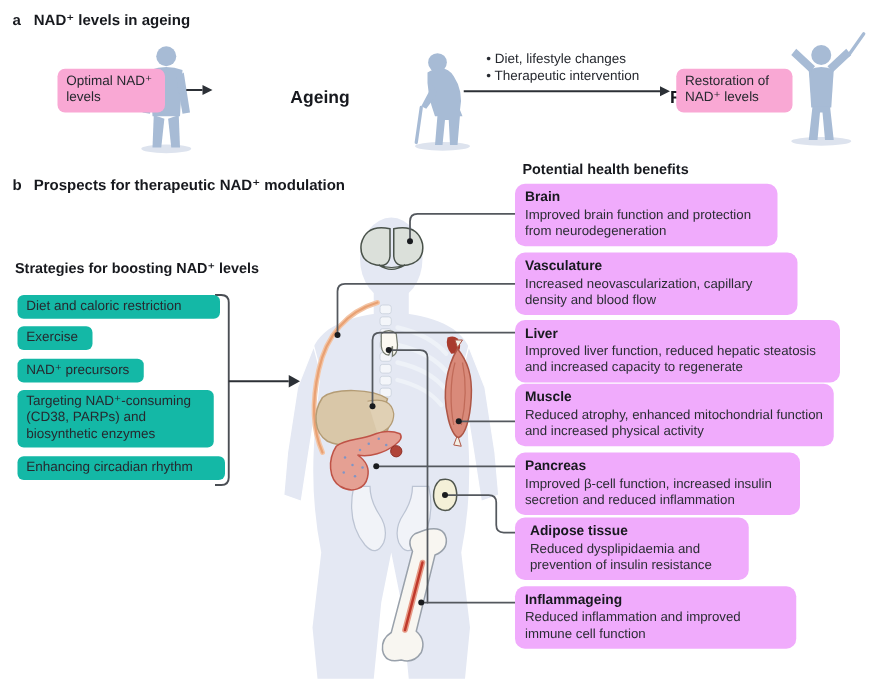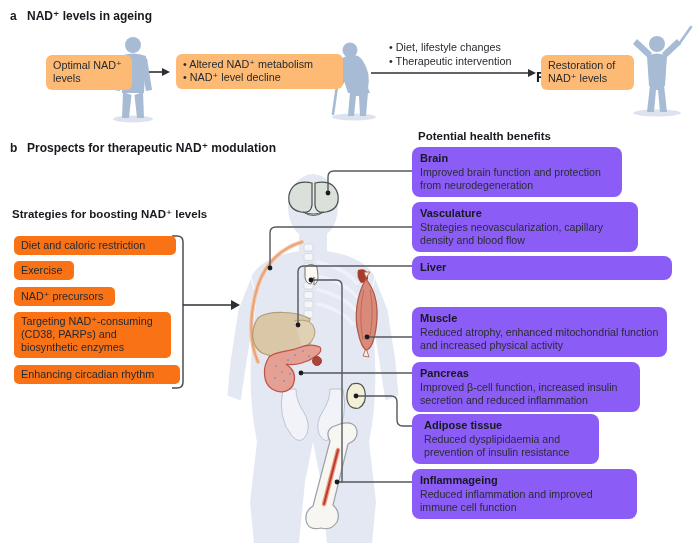--- a/index.html
+++ b/index.html
@@ -2,26 +2,26 @@
 <html><head>
 <meta charset="utf-8">
 <style>
   html,body{margin:0;padding:0;background:#fff;}
   .canvas{position:relative;width:700px;height:547px;background:#ffffff;overflow:hidden;
           font-family:"Liberation Sans","DejaVu Sans",sans-serif;color:#26292f;}
   svg.layer{position:absolute;left:0;top:0;z-index:0;}
   .txt{position:absolute;z-index:2;}
   .sec-title{font-size:12px;font-weight:bold;color:#17191e;}
   .sub-title{font-size:11.5px;font-weight:bold;color:#17191e;}
-  .box{position:absolute;z-index:2;background:#fdba74;border-radius:6px;box-sizing:border-box;
+  .box{position:absolute;z-index:2;background:#f9a8d4;border-radius:6px;box-sizing:border-box;
        font-size:10.8px;line-height:1.25;padding:4px 7px;color:#26292f;}
-  .benefit{position:absolute;z-index:2;background:#8b5cf6;border-radius:8px;box-sizing:border-box;
+  .benefit{position:absolute;z-index:2;background:#f0abfc;border-radius:8px;box-sizing:border-box;
        font-size:10.6px;line-height:1.24;padding:5px 8px;color:#2a2d33;left:412px;}
   .benefit .b-title{font-weight:bold;font-size:11px;color:#17191e;}
-  .strategy{position:absolute;z-index:2;background:#f97316;border-radius:5px;box-sizing:border-box;
+  .strategy{position:absolute;z-index:2;background:#14b8a6;border-radius:5px;box-sizing:border-box;
        font-size:10.8px;line-height:1.22;padding:3px 7px;left:14px;color:#26292f;}
   .lbl{position:absolute;z-index:2;font-size:14px;font-weight:bold;color:#17191e;margin-top:36px;}
   .small-lines{position:absolute;z-index:2;font-size:10.8px;line-height:1.3;color:#26292f;}
 
   
   .a-label{left:10px;top:9px;}  .a-title{left:27px;top:9px;}
   .youth-label{left:46px;top:33px;width:86px;text-align:center;}
   .youth-box{left:46px;top:55px;width:86px;}
   .ageing-label{left:176px;top:33px;width:160px;text-align:center;}
   .ageing-box{left:176px;top:54px;width:167px;}
@@ -216,24 +216,20 @@
     </g>
   </svg>
 
   <div class="txt sec-title a-label">a</div>
   <div class="txt sec-title a-title">NAD⁺ levels in ageing</div>
 
   <div class="lbl youth-label">Youth</div>
   <div class="box youth-box">Optimal NAD⁺ levels</div>
 
   <div class="lbl ageing-label">Ageing</div>
-  <div class="box ageing-box">
-    <div>• Altered NAD⁺ metabolism</div>
-    <div>• NAD⁺ level decline</div>
-  </div>
 
   <div class="small-lines trans-bullets">
     <div>• Diet, lifestyle changes</div>
     <div>• Therapeutic intervention</div>
   </div>
 
   <div class="lbl rejuv-label">Rejuvenation</div>
   <div class="box rejuv-box">Restoration of NAD⁺ levels</div>
 
   <div class="txt sec-title b-label">b</div>
@@ -247,24 +243,25 @@
   <div class="strategy strat-4">Enhancing circadian rhythm</div>
 
   <div class="txt sub-title benefits-title">Potential health benefits</div>
 
   <div class="benefit ben-0">
     <div class="b-title">Brain</div>
     <div>Improved brain function and protection from neurodegeneration</div>
   </div>
   <div class="benefit ben-1">
     <div class="b-title">Vasculature</div>
-    <div>Strategies neovascularization, capillary density and blood flow</div>
+    <div>Increased neovascularization, capillary density and blood flow</div>
   </div>
   <div class="benefit ben-2">
     <div class="b-title">Liver</div>
+    <div>Improved liver function, reduced hepatic steatosis and increased capacity to regenerate</div>
   </div>
   <div class="benefit ben-3">
     <div class="b-title">Muscle</div>
     <div>Reduced atrophy, enhanced mitochondrial function and increased physical activity</div>
   </div>
   <div class="benefit ben-4">
     <div class="b-title">Pancreas</div>
     <div>Improved β-cell function, increased insulin secretion and reduced inflammation</div>
   </div>
   <div class="benefit ben-5">

